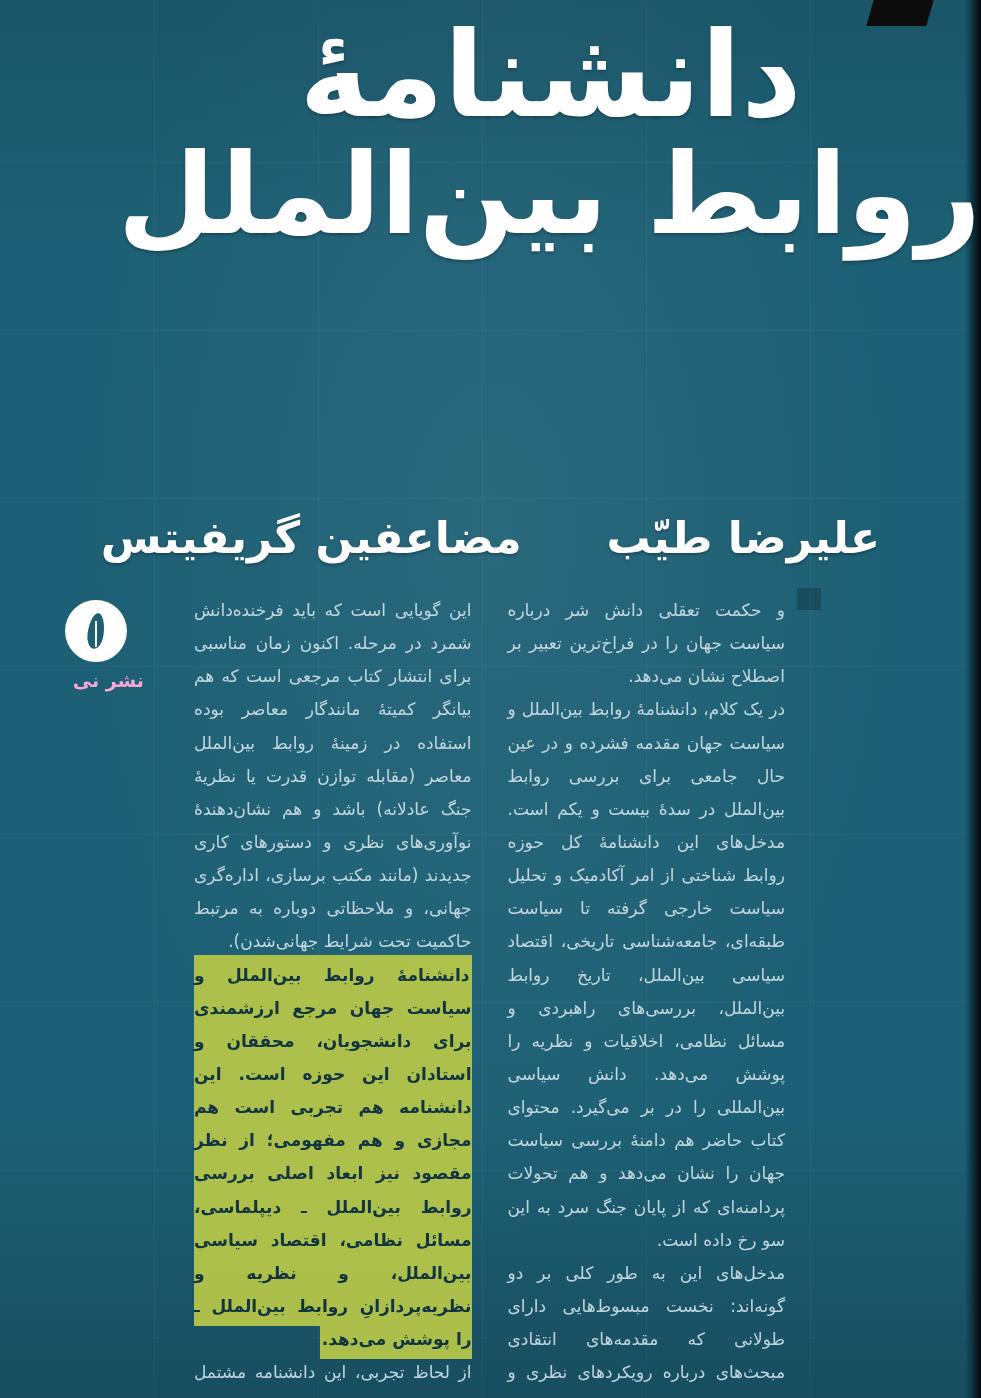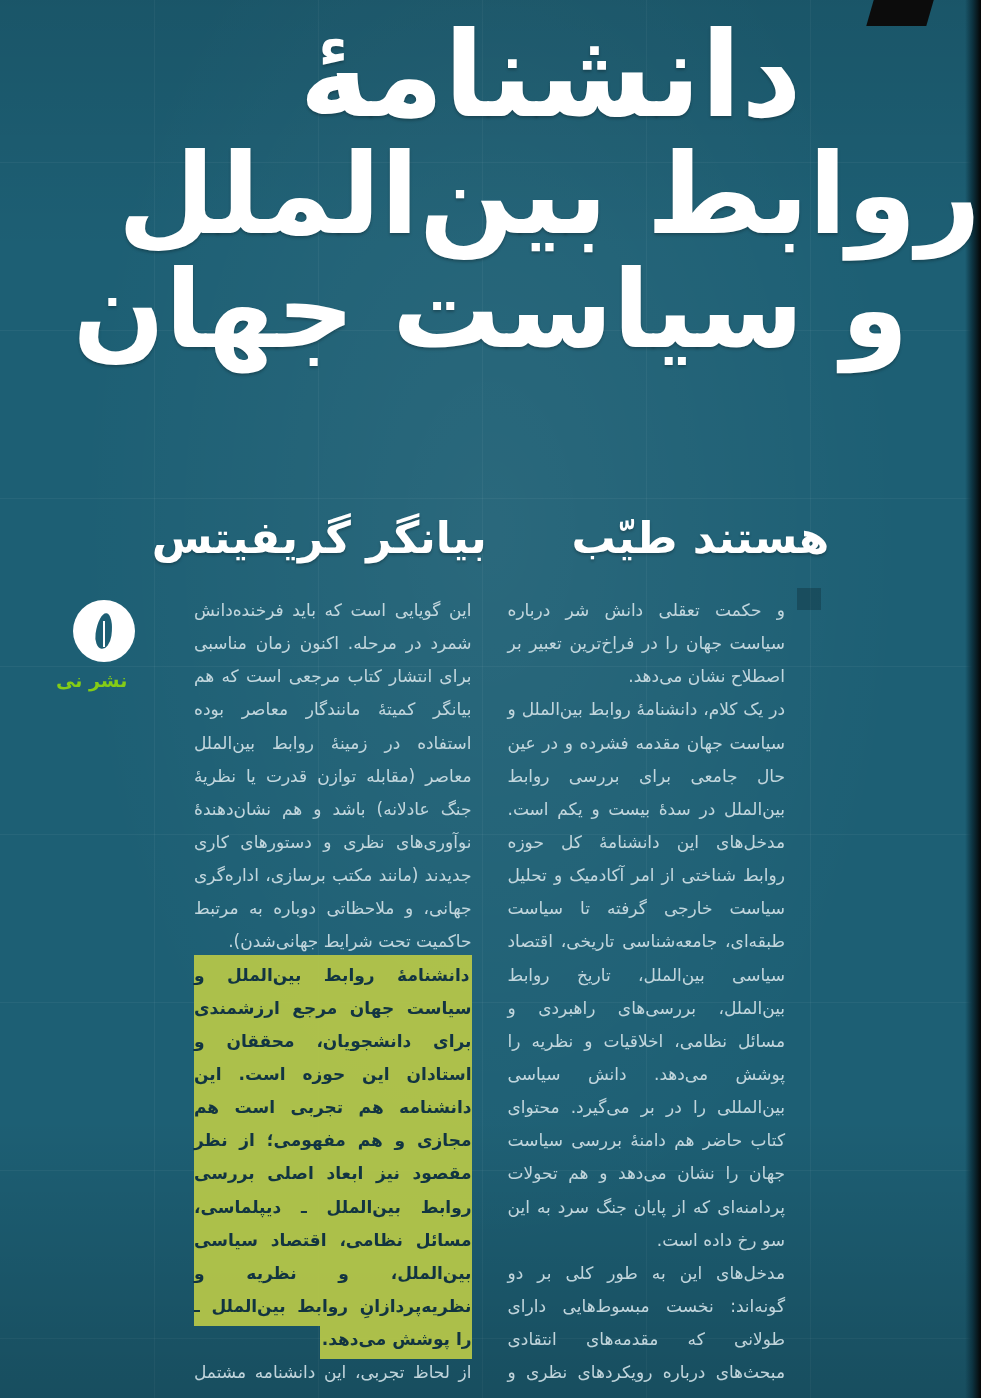--- a/index.html
+++ b/index.html
@@ -118,24 +118,24 @@
     background: #b9c948;
     color: #12323e;
     font-weight: bold;
     padding: 10px 2px;
   }
 
   
   .logo {
     position: absolute;
     top: 600px;
-    left: 56px;
+    left: 48px;
     width: 96px;
-    text-align: left;
-    color: #84cc16;
+    text-align: right;
+    color: #f9a8d4;
   }
   .logo-mark {
     width: 62px; height: 62px;
     margin: 0 auto;
     border-radius: 50%;
     background: #ffffff;
     position: relative;
   }
   .logo-mark .leaf {
     position: absolute;
@@ -175,27 +175,26 @@
 <div id="page">
 
   <div class="grid"></div>
   <div class="texture"></div>
   <div class="spine"></div>
   <div class="topfold"></div>
 
   <div class="title-wrap">
     <div class="title-line title-1">دانشنامهٔ</div>
     <div class="title-line title-2">روابط بین‌الملل</div>
-    <div class="title-line title-3">و سیاست جهان</div>
   </div>
 
   <div class="authors">
-    <span>هستند طیّب</span>
+    <span>علیرضا طیّب</span>
     <span class="author-gap"></span>
-    <span>بیانگر گریفیتس</span>
+    <span>مضاعفین گریفیتس</span>
   </div>
 
   <div class="logo">
     <div class="logo-mark">
       <div class="leaf"></div>
       <div class="stem"></div>
     </div>
     <div class="logo-text">نشر نی</div>
   </div>
 

